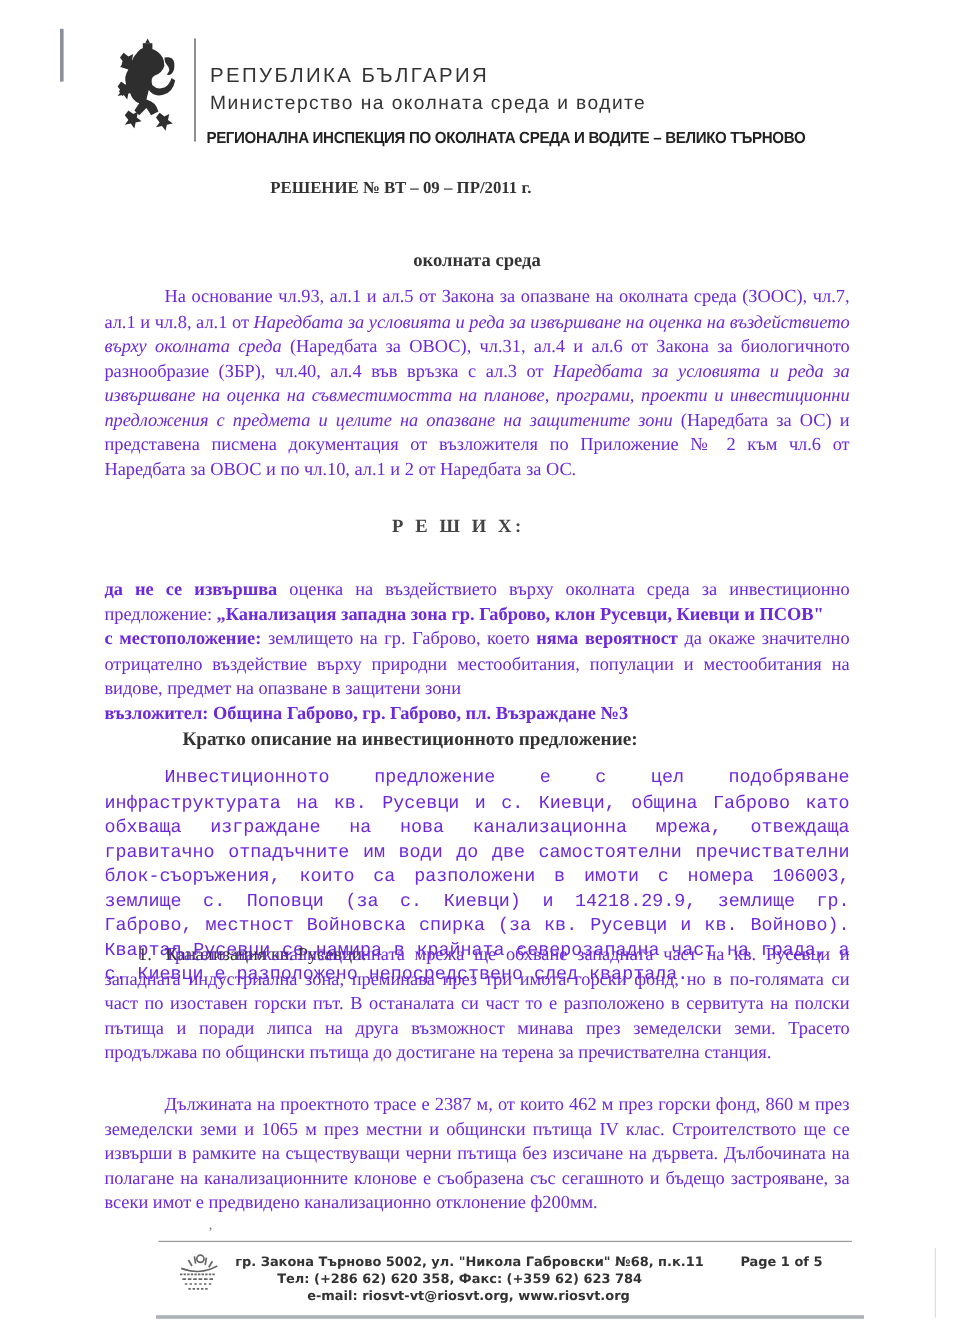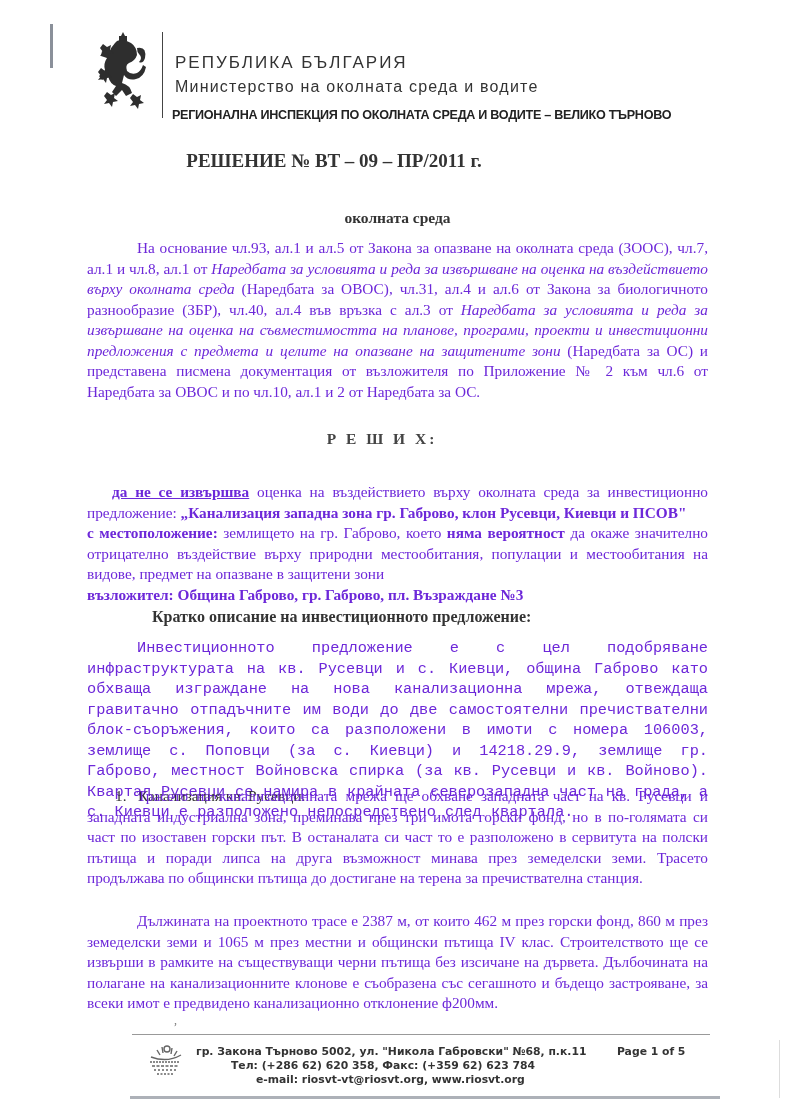--- a/index.html
+++ b/index.html
@@ -7,28 +7,28 @@
     width:800px; height:1102px; background:#ffffff; position:relative; overflow:hidden;
     font-family:"Liberation Serif", serif; color:#2b2b2b;
   }
   .abs { position:absolute; }
   .scan-mark { left:50px; top:24px; width:3px; height:44px; background:#8a909a; }
   .coat { left:93px; top:30px; width:60px; height:80px; }
   .vline { left:162px; top:32px; width:1px; height:86px; background:#444; }
   .hdr1 { left:175px; top:53px; font-family:"Liberation Sans", sans-serif; font-size:17px; letter-spacing:2px; color:#333; }
   .hdr2 { left:175px; top:78px; font-family:"Liberation Sans", sans-serif; font-size:16px; letter-spacing:1.2px; color:#333; }
   .hdr3 { left:172px; top:107px; font-family:"Liberation Sans", sans-serif; font-size:13.4px; font-weight:bold; color:#222; letter-spacing:-0.3px; transform:scaleX(0.94); transform-origin:left; }
-  .title { left:0; width:668px; text-align:center; top:150px; font-size:19px; font-weight:bold; color:#333; }
+  .title { left:0; width:668px; text-align:center; top:150px; font-size:14px; font-weight:bold; color:#333; }
   .subtitle { left:80px; width:635px; text-align:center; top:188px; font-size:15.5px; font-weight:bold; line-height:20px; color:#333; }
   .para { left:87px; width:621px; font-size:15.3px; line-height:20.5px; text-align:justify; color:#6d28d9; }
   .para .ind { display:inline-block; width:50px; }
   .p1 { top:238px; }
   .reshih { left:0; width:764px; text-align:center; top:430px; font-size:15.5px; font-weight:bold; letter-spacing:3px; color:#444; }
   .p2 { top:482px; }
-  .u { text-decoration:underline; font-weight:bold;margin-left:25px; }
+  .u { font-weight:bold; }
   .b { font-weight:bold; }
   .i { font-style:italic; }
   .section { left:152px; top:608px; font-size:16px; font-weight:bold; color:#333; }
   .p3 { top:638px;font-family:Liberation Mono, monospace; }
   .li { left:115px; top:787px; font-size:15.3px; color:#333; }
   .p4 { top:786px; }
   .p5 { top:911px; }
   .comma { left:174px; top:1013px; font-size:12px; color:#777; }
   .footer-line { left:132px; top:1034px; width:578px; height:1px; background:#999; }
   .footer-logo { left:145px; top:1040px; width:42px; height:42px; }

